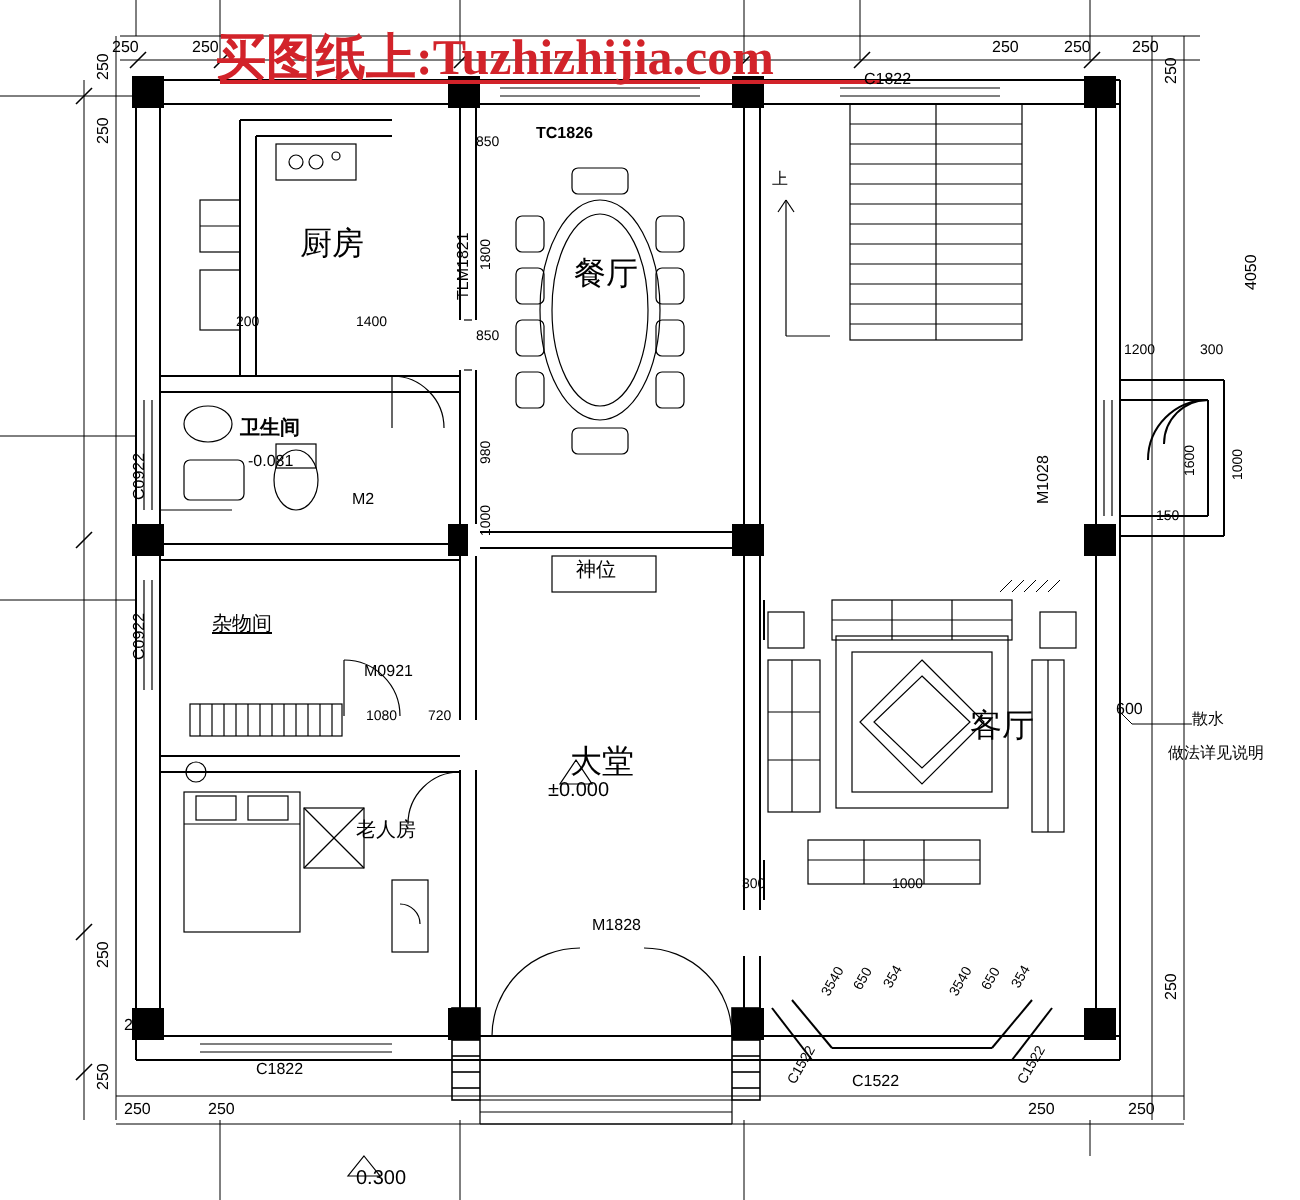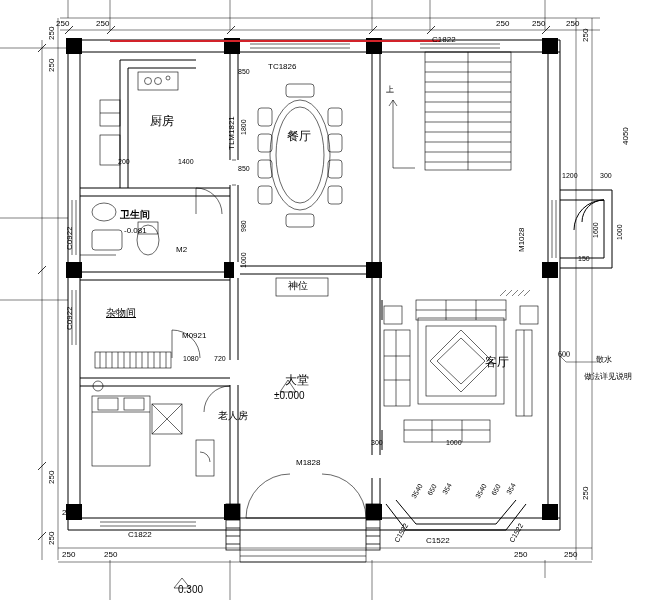--- a/index.html
+++ b/index.html
@@ -1,21 +1,21 @@
 <!DOCTYPE html>
 <html><head>
 <meta charset="utf-8">
 <style>
   html,body{margin:0;padding:0;}
   body{width:650px;height:600px;background:#ffffff;font-family:"Liberation Sans",sans-serif;overflow:hidden;}
   #plan{position:relative;width:650px;height:600px;}
   .lbl{position:absolute;font-size:10px;color:#000;white-space:nowrap;line-height:1;}
   .lbl.sm{font-size:8px;}
   .lbl.xs{font-size:7px;}
-  .lbl.big{font-size:12px;}
+  .lbl.big{font-size:16px;}
   .rot{transform-origin:left top;}
   .wm{position:absolute;left:108px;top:12px;font-family:"Liberation Serif",serif;font-size:25px;font-weight:bold;color:#d2232a;letter-spacing:0px;white-space:nowrap;}
   .wmline{position:absolute;left:110px;top:40px;width:330px;height:2px;background:#d2232a;}
   svg{position:absolute;left:0;top:0;}
 </style>
 </head>
 <body>
 
 <div id="plan">
 
@@ -343,37 +343,38 @@
         <line x1="566" y1="362" x2="560" y2="356"></line>
       </g>
 
       <g stroke-width="0.6">
         <path d="M288 380 l8 12 l-16 0 z"></path>
         <path d="M182 578 l8 10 l-16 0 z"></path>
       </g>
     </g>
   </svg>
 
+  <div class="wm">买图纸上:Tuzhizhijia.com</div>
   <div class="wmline"></div>
 
   <div class="lbl big" style="left:150px;top:115px;">厨房</div>
   <div class="lbl big" style="left:287px;top:130px;">餐厅</div>
   <div class="lbl" style="left:120px;top:210px;font-weight:bold;">卫生间</div>
   <div class="lbl" style="left:106px;top:308px;text-decoration:underline;">杂物间</div>
-  <div class="lbl" style="left:178px;top:411px;margin-left:40px;">老人房</div>
+  <div class="lbl" style="left:178px;top:411px;">老人房</div>
   <div class="lbl big" style="left:285px;top:374px;">大堂</div>
   <div class="lbl big" style="left:485px;top:356px;">客厅</div>
   <div class="lbl" style="left:288px;top:281px;">神位</div>
 
   <div class="lbl sm" style="left:124px;top:227px;">-0.081</div>
   <div class="lbl" style="left:274px;top:391px;">±0.000</div>
   <div class="lbl" style="left:178px;top:585px;">0.300</div>
 
   <div class="lbl sm" style="left:432px;top:36px;">C1822</div>
-  <div class="lbl sm" style="left:268px;top:63px;">TC1826</div>
+  <div class="lbl sm" style="left:268px;top:63px;font-weight:bold;">TC1826</div>
   <div class="lbl sm rot" style="left:228px;top:150px;transform:rotate(-90deg);">TLM1821</div>
   <div class="lbl sm" style="left:176px;top:246px;">M2</div>
   <div class="lbl sm rot" style="left:66px;top:250px;transform:rotate(-90deg);">C0922</div>
   <div class="lbl sm rot" style="left:66px;top:330px;transform:rotate(-90deg);">C0922</div>
   <div class="lbl sm" style="left:182px;top:332px;">M0921</div>
   <div class="lbl sm rot" style="left:518px;top:252px;transform:rotate(-90deg);">M1028</div>
   <div class="lbl sm" style="left:296px;top:459px;">M1828</div>
   <div class="lbl sm" style="left:128px;top:531px;">C1822</div>
   <div class="lbl sm" style="left:426px;top:537px;">C1522</div>
   <div class="lbl xs rot" style="left:393px;top:540px;transform:rotate(-60deg);">C1522</div>
@@ -407,21 +408,21 @@
   <div class="lbl xs" style="left:118px;top:158px;">200</div>
   <div class="lbl xs" style="left:178px;top:158px;">1400</div>
   <div class="lbl xs" style="left:183px;top:355px;">1080</div>
   <div class="lbl xs" style="left:214px;top:355px;">720</div>
   <div class="lbl sm rot" style="left:622px;top:145px;transform:rotate(-90deg);">4050</div>
   <div class="lbl xs" style="left:562px;top:172px;">1200</div>
   <div class="lbl xs" style="left:600px;top:172px;">300</div>
   <div class="lbl xs rot" style="left:592px;top:238px;transform:rotate(-90deg);">1600</div>
   <div class="lbl xs rot" style="left:616px;top:240px;transform:rotate(-90deg);">1000</div>
   <div class="lbl xs" style="left:578px;top:255px;">150</div>
-  <div class="lbl sm" style="left:558px;top:351px;font-family:Liberation Serif, serif;">600</div>
+  <div class="lbl sm" style="left:558px;top:351px;">600</div>
   <div class="lbl xs" style="left:371px;top:439px;">300</div>
   <div class="lbl xs" style="left:446px;top:439px;">1000</div>
   <div class="lbl xs rot" style="left:410px;top:496px;transform:rotate(-60deg);">3540</div>
   <div class="lbl xs rot" style="left:426px;top:493px;transform:rotate(-60deg);">650</div>
   <div class="lbl xs rot" style="left:441px;top:492px;transform:rotate(-60deg);">354</div>
   <div class="lbl xs rot" style="left:474px;top:496px;transform:rotate(-60deg);">3540</div>
   <div class="lbl xs rot" style="left:490px;top:493px;transform:rotate(-60deg);">650</div>
   <div class="lbl xs rot" style="left:505px;top:492px;transform:rotate(-60deg);">354</div>
 
   <div class="lbl sm" style="left:596px;top:356px;">散水</div>

